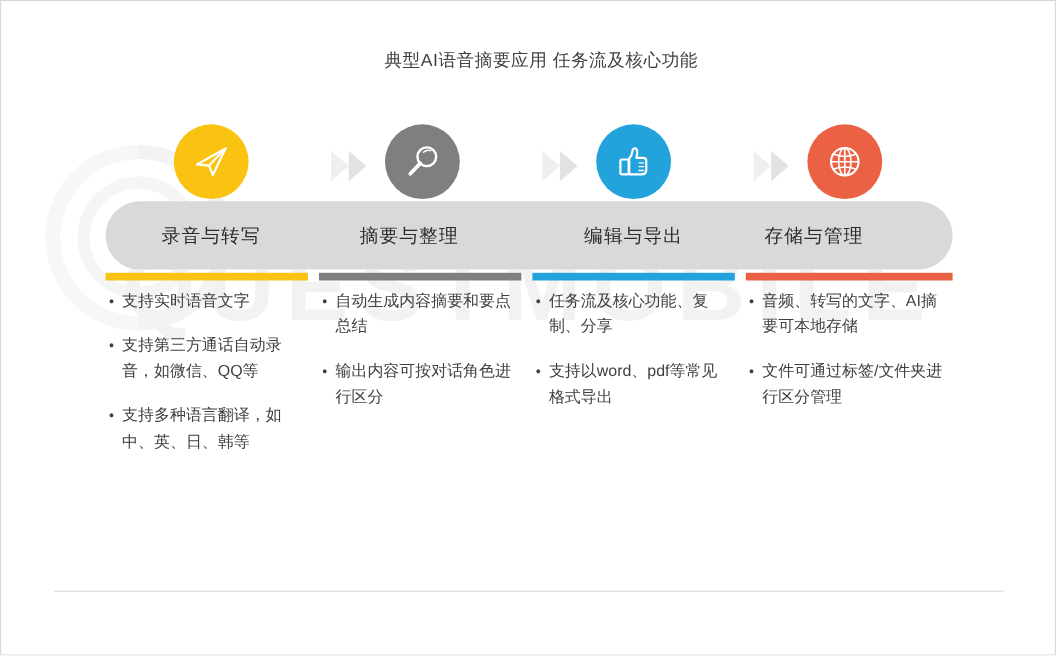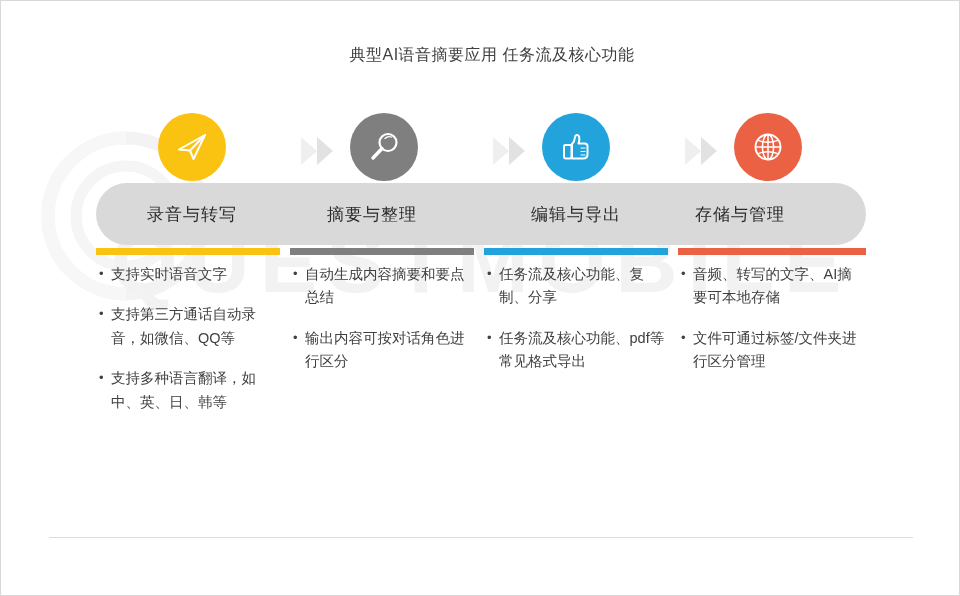--- a/index.html
+++ b/index.html
@@ -292,21 +292,21 @@
       </div>
   </div>
 
   <div class="col" style="left:486px;">
     <div class="bullet">
         <span class="dot">•</span>
         <span class="btxt">任务流及核心功能、复制、分享</span>
       </div>
     <div class="bullet">
         <span class="dot">•</span>
-        <span class="btxt">任务流及核心功能、pdf等常见格式导出</span>
+        <span class="btxt">支持以word、pdf等常见格式导出</span>
       </div>
   </div>
 
   <div class="col" style="left:680px;">
     <div class="bullet">
         <span class="dot">•</span>
         <span class="btxt">音频、转写的文字、AI摘要可本地存储</span>
       </div>
     <div class="bullet">
         <span class="dot">•</span>

